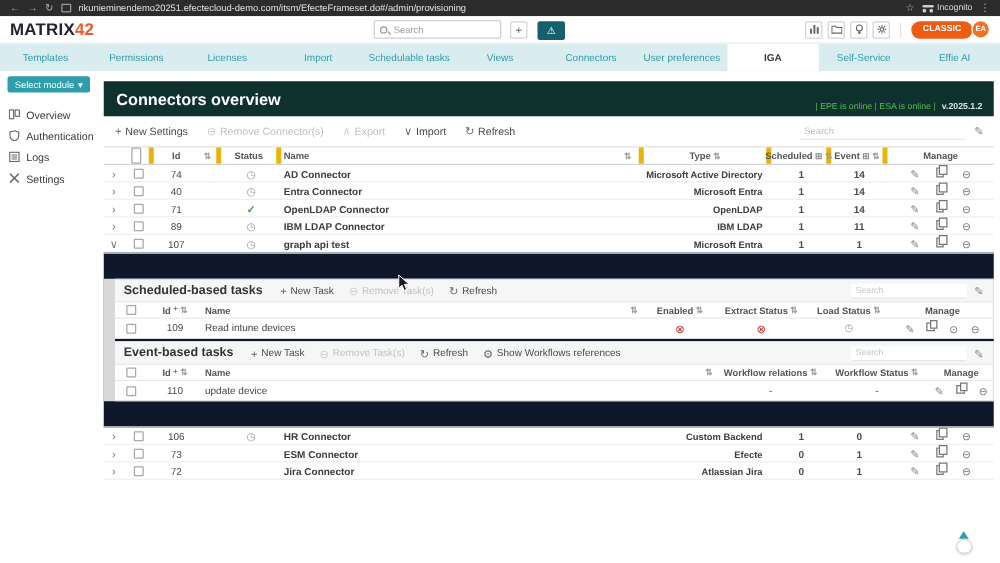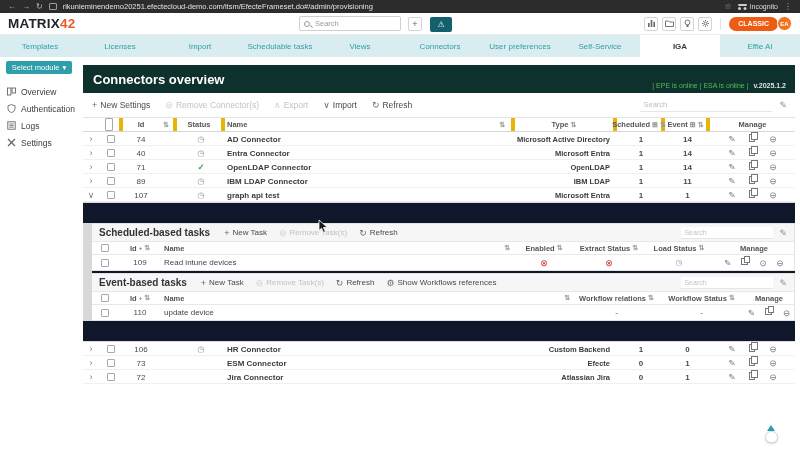--- a/index.html
+++ b/index.html
@@ -191,28 +191,29 @@
           </svg>
         </span>
       <span class="hsep"></span>
       <span class="classic">CLASSIC</span>
       <span class="avatar">EA</span>
     </span>
   </div>
 
   <div class="nav">
     <span class="tab">Templates</span>
+    <span class="tab">Permissions</span>
     <span class="tab">Licenses</span>
     <span class="tab">Import</span>
     <span class="tab">Schedulable tasks</span>
     <span class="tab">Views</span>
     <span class="tab">Connectors</span>
     <span class="tab">User preferences</span>
+    <span class="tab active">IGA</span>
     <span class="tab">Self-Service</span>
-    <span class="tab active">IGA</span>
     <span class="tab">Effie AI</span>
   </div>
 
   <div class="bodyrow">
 
     <div class="sidebar">
       <div class="select-module">
         <span>Select module</span>
         <span>▾</span>
       </div>

